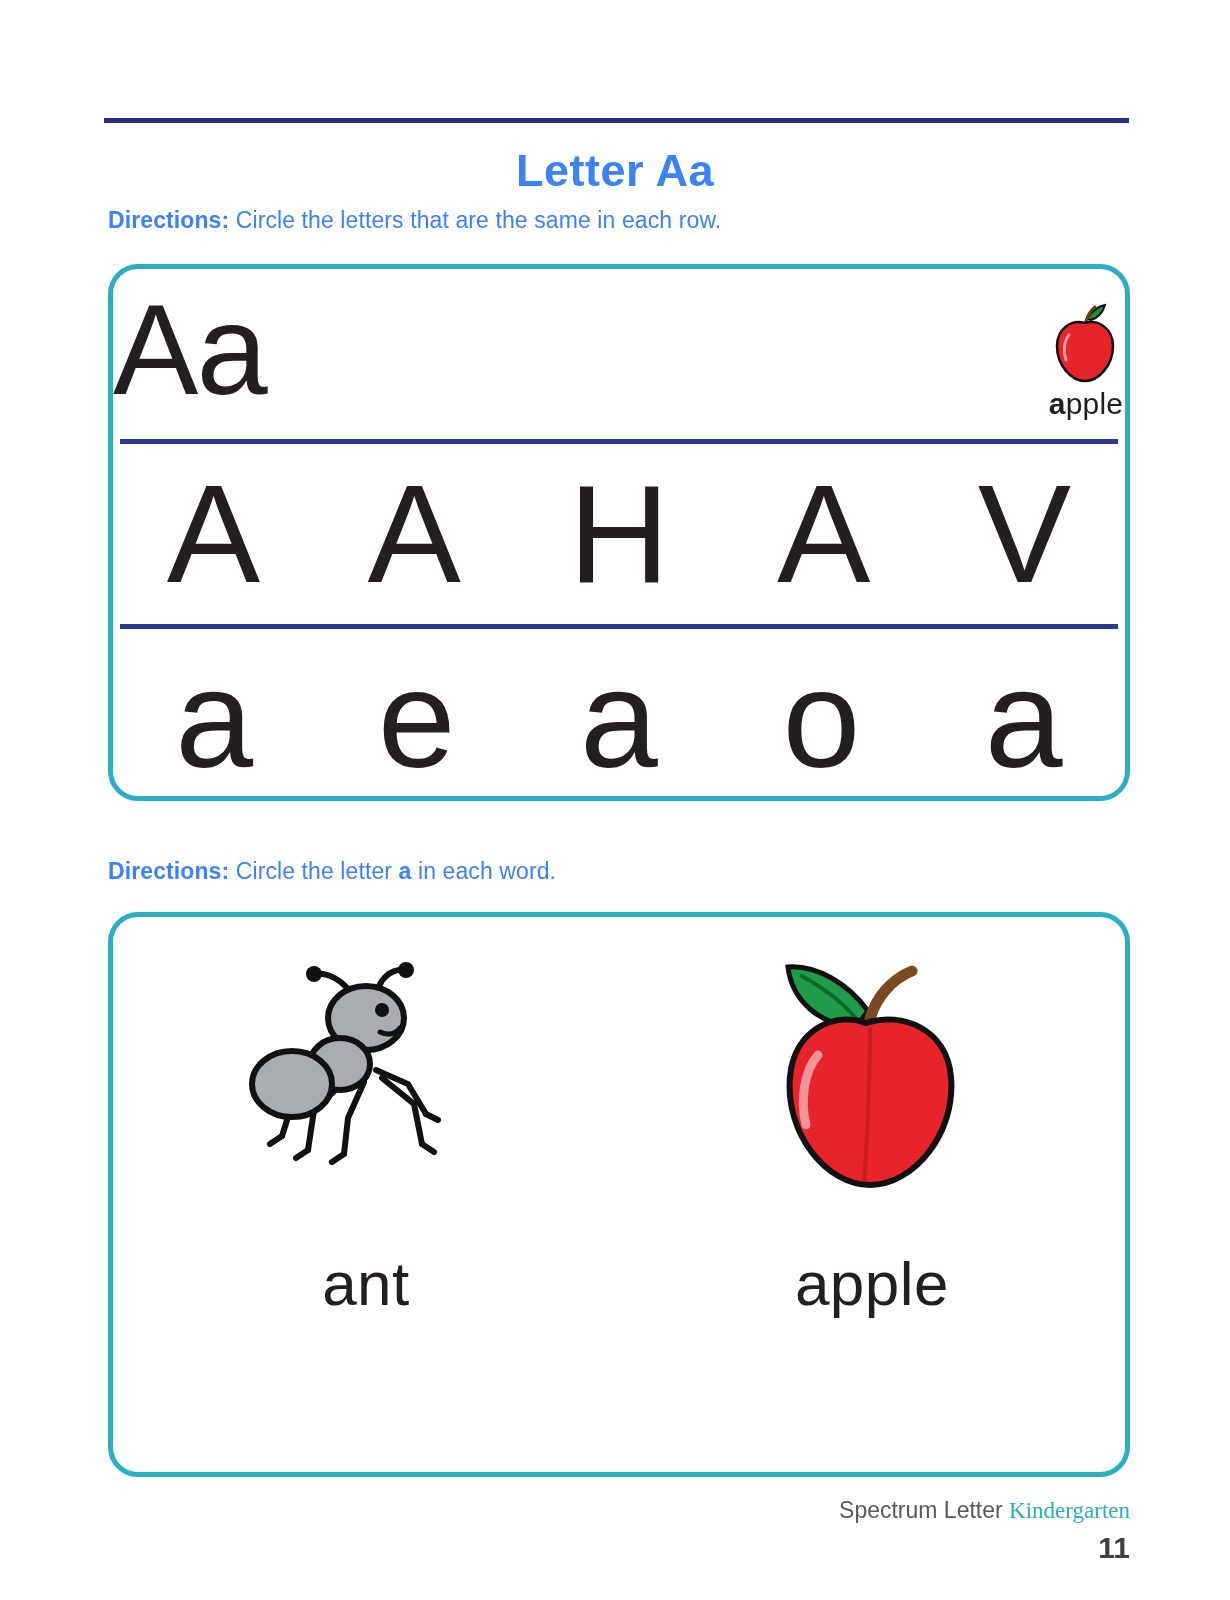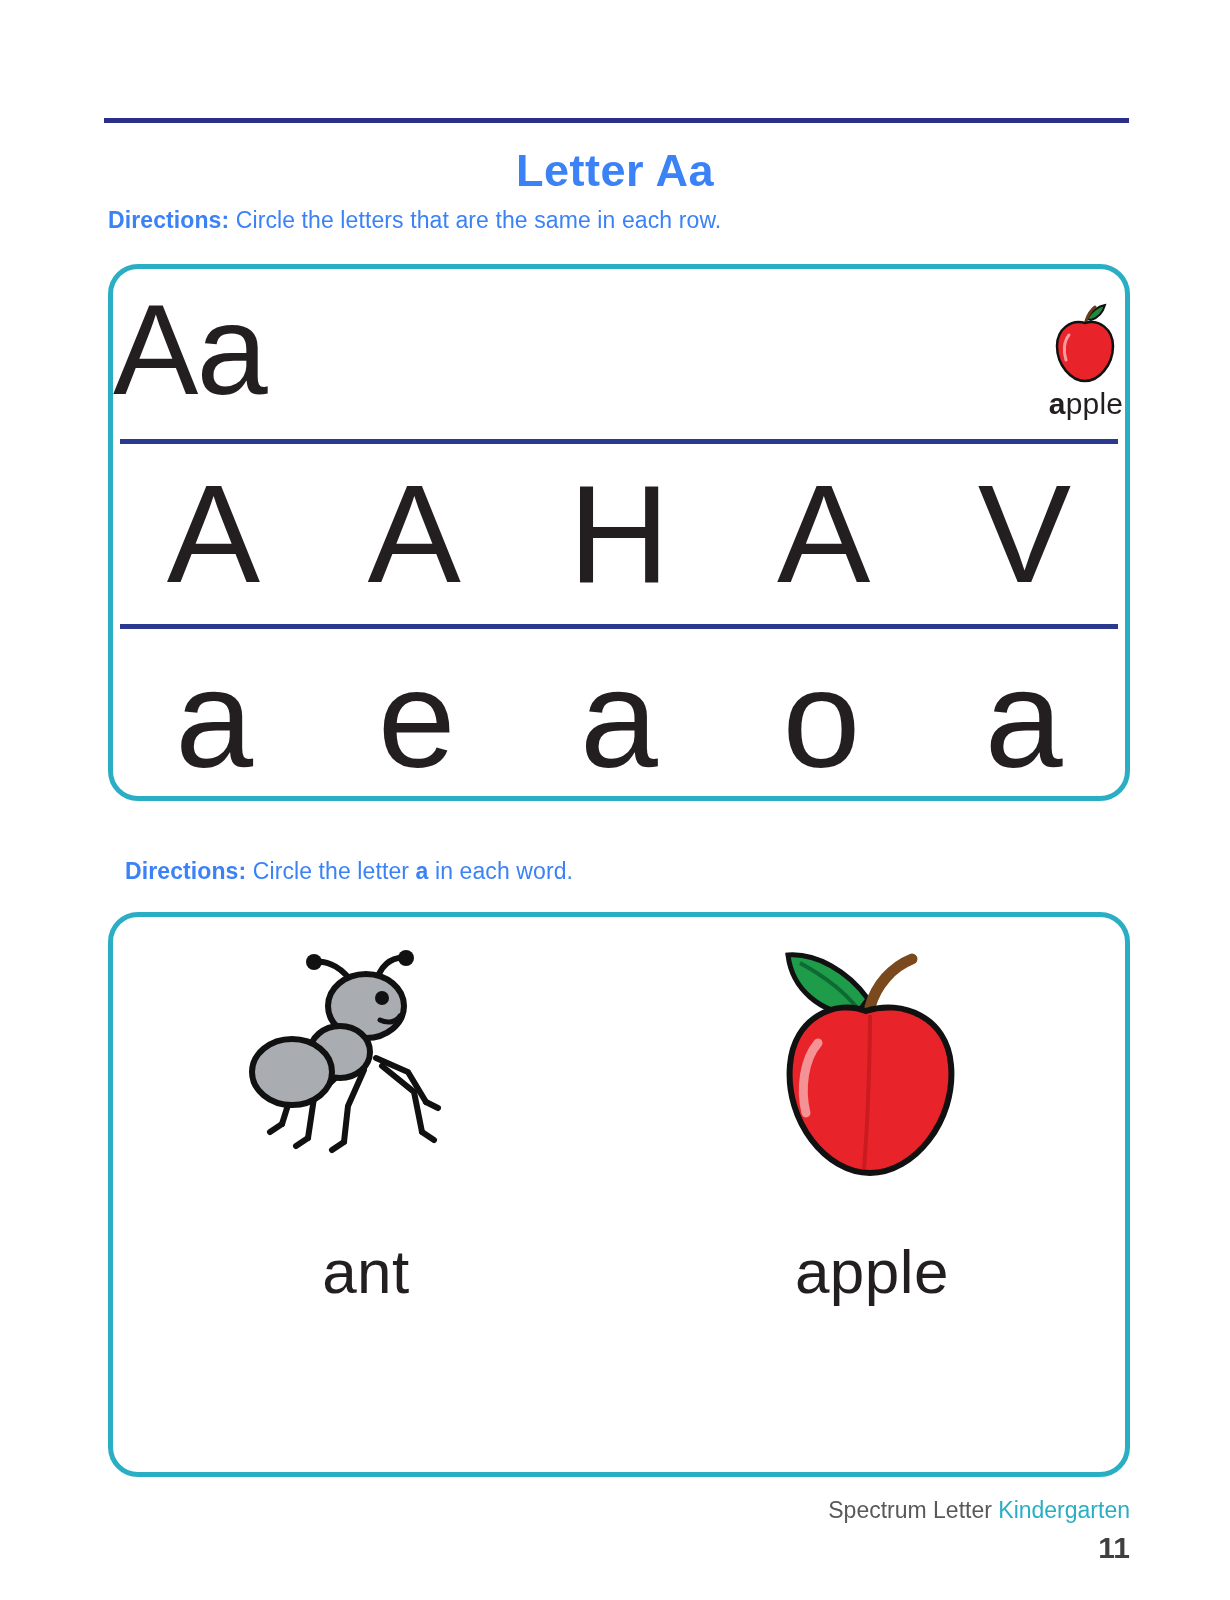--- a/index.html
+++ b/index.html
@@ -69,21 +69,21 @@
   
   .directions {
     position: absolute;
     font-size: 23px;
     color: #3b82f6;
     letter-spacing: 0.1px;
   }
   .directions .lead { font-weight: bold; }
   .directions .bold-a { font-weight: bold; }
   #dir1 { left: 108px; top: 207px; }
-  #dir2 { left: 125px; top: 858px; }
+  #dir2 { left: 108px; top: 858px; }
 
   
   .panel {
     position: absolute;
     border: 5px solid #29aec4;
     border-radius: 30px;
     background: #ffffff;
   }
   #panel1 {
     left: 108px;
@@ -178,21 +178,21 @@
   }
   .picture-row {
     position: absolute;
     left: 0;
     top: 0;
     width: 100%;
     height: 100%;
     display: flex;
     justify-content: space-around;
     align-items: flex-start;
-    padding-top: 16px;
+    padding-top: 28px;
   }
   .picture-cell {
     width: 300px;
     display: flex;
     flex-direction: column;
     align-items: center;
   }
   .art {
     height: 265px;
     display: flex;
@@ -209,21 +209,21 @@
 
   
   .footer {
     position: absolute;
     right: 100px;
     top: 1497px;
     font-size: 23px;
     color: #58595b;
     text-align: right;
   }
-  .footer .kg { color: #29aec4; }
+  .footer .kg { color: #29aec4; font-family: Liberation Serif, serif; }
   .page-num {
     position: absolute;
     right: 100px;
     top: 1531px;
     font-size: 30px;
     font-weight: bold;
     color: #404040;
     text-align: right;
   }
 </style>

